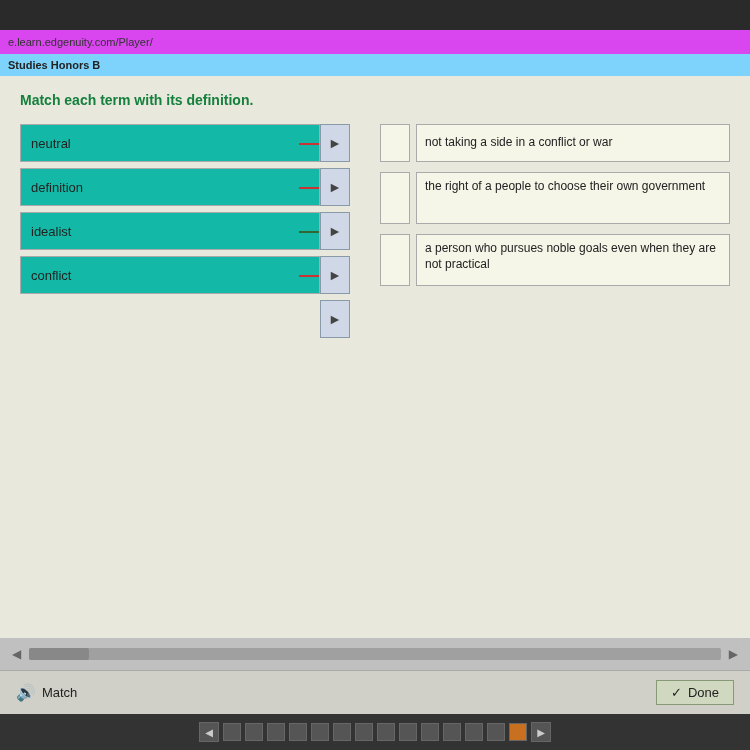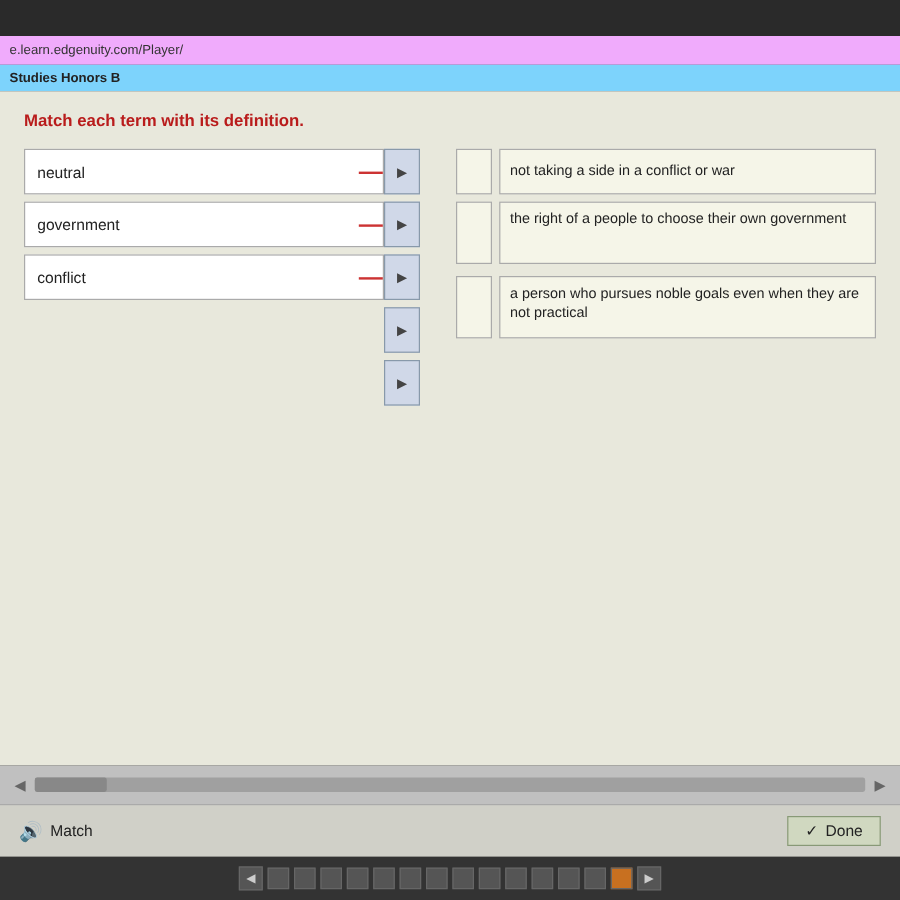--- a/index.html
+++ b/index.html
@@ -19,21 +19,21 @@
       display: flex;
       flex-direction: column;
     }
 
     .top-bar {
       background: #2a2a2a;
       height: 30px;
     }
 
     .address-bar {
-      background: #f0abfc;
+      background: #d946ef;
       height: 24px;
       display: flex;
       align-items: center;
       padding: 0 8px;
       font-size: 11px;
       color: #333;
     }
 
     .tab-bar {
       background: #7dd3fc;
@@ -50,40 +50,40 @@
       background: #e8e8dc;
       flex: 1;
       display: flex;
       flex-direction: column;
       padding: 16px 20px;
     }
 
     .instruction {
       font-size: 14px;
       font-weight: bold;
-      color: #b91c1c;
+      color: #15803d;
       margin-bottom: 16px;
     }
 
     .match-container {
       display: flex;
       flex-direction: row;
       gap: 0;
       flex: 1;
     }
 
     .left-column {
       display: flex;
       flex-direction: column;
       gap: 6px;
       width: 300px;
     }
 
     .term-box {
-      background: #ffffff;
+      background: #14b8a6;
       border: 1px solid #aaa;
       height: 38px;
       display: flex;
       align-items: center;
       padding: 0 10px;
       font-size: 13px;
       color: #222;
       position: relative;
     }
 
@@ -107,21 +107,21 @@
       align-items: center;
       justify-content: center;
       cursor: pointer;
       font-size: 14px;
       color: #444;
     }
 
     .definition-row {
       display: flex;
       flex-direction: row;
-      align-items: flex-start;
+      align-items: flex-end;
       gap: 6px;
       height: 38px;
     }
 
     .definition-row.tall {
       height: 56px;
     }
 
     .def-checkbox {
       width: 30px;
@@ -289,22 +289,26 @@
     <div class="instruction">Match each term with its definition.</div>
 
     <div class="match-container">
 
       <div class="left-column">
         <div class="term-box">
           <span>neutral</span>
           <div class="term-line line-red"></div>
         </div>
         <div class="term-box">
-          <span>government</span>
+          <span>definition</span>
           <div class="term-line line-red"></div>
+        </div>
+        <div class="term-box">
+          <span>idealist</span>
+          <div class="term-line line-green"></div>
         </div>
         <div class="term-box">
           <span>conflict</span>
           <div class="term-line line-red"></div>
         </div>
       </div>
 
       <div class="middle-arrows">
         <div class="arrow-wrapper">
           <button class="arrow-btn">►</button>

